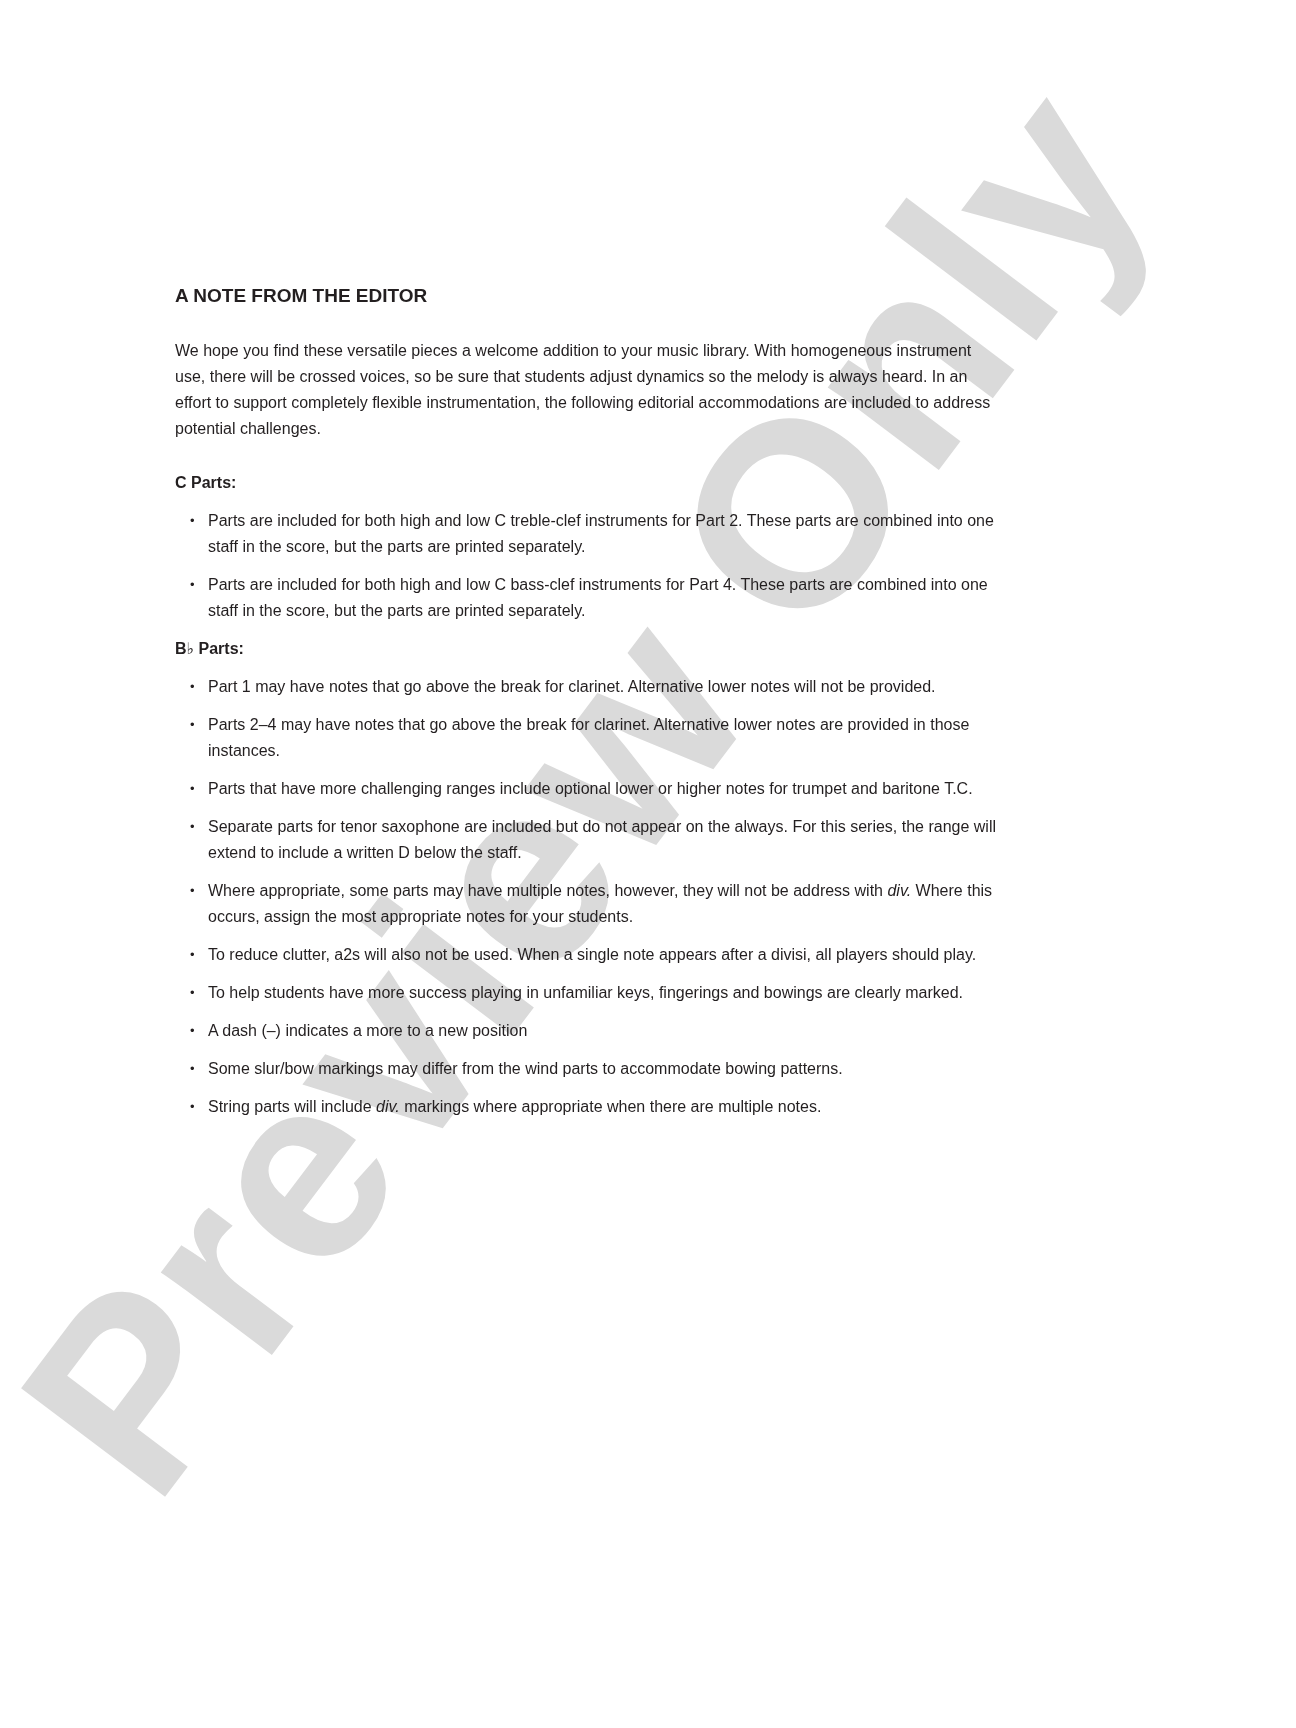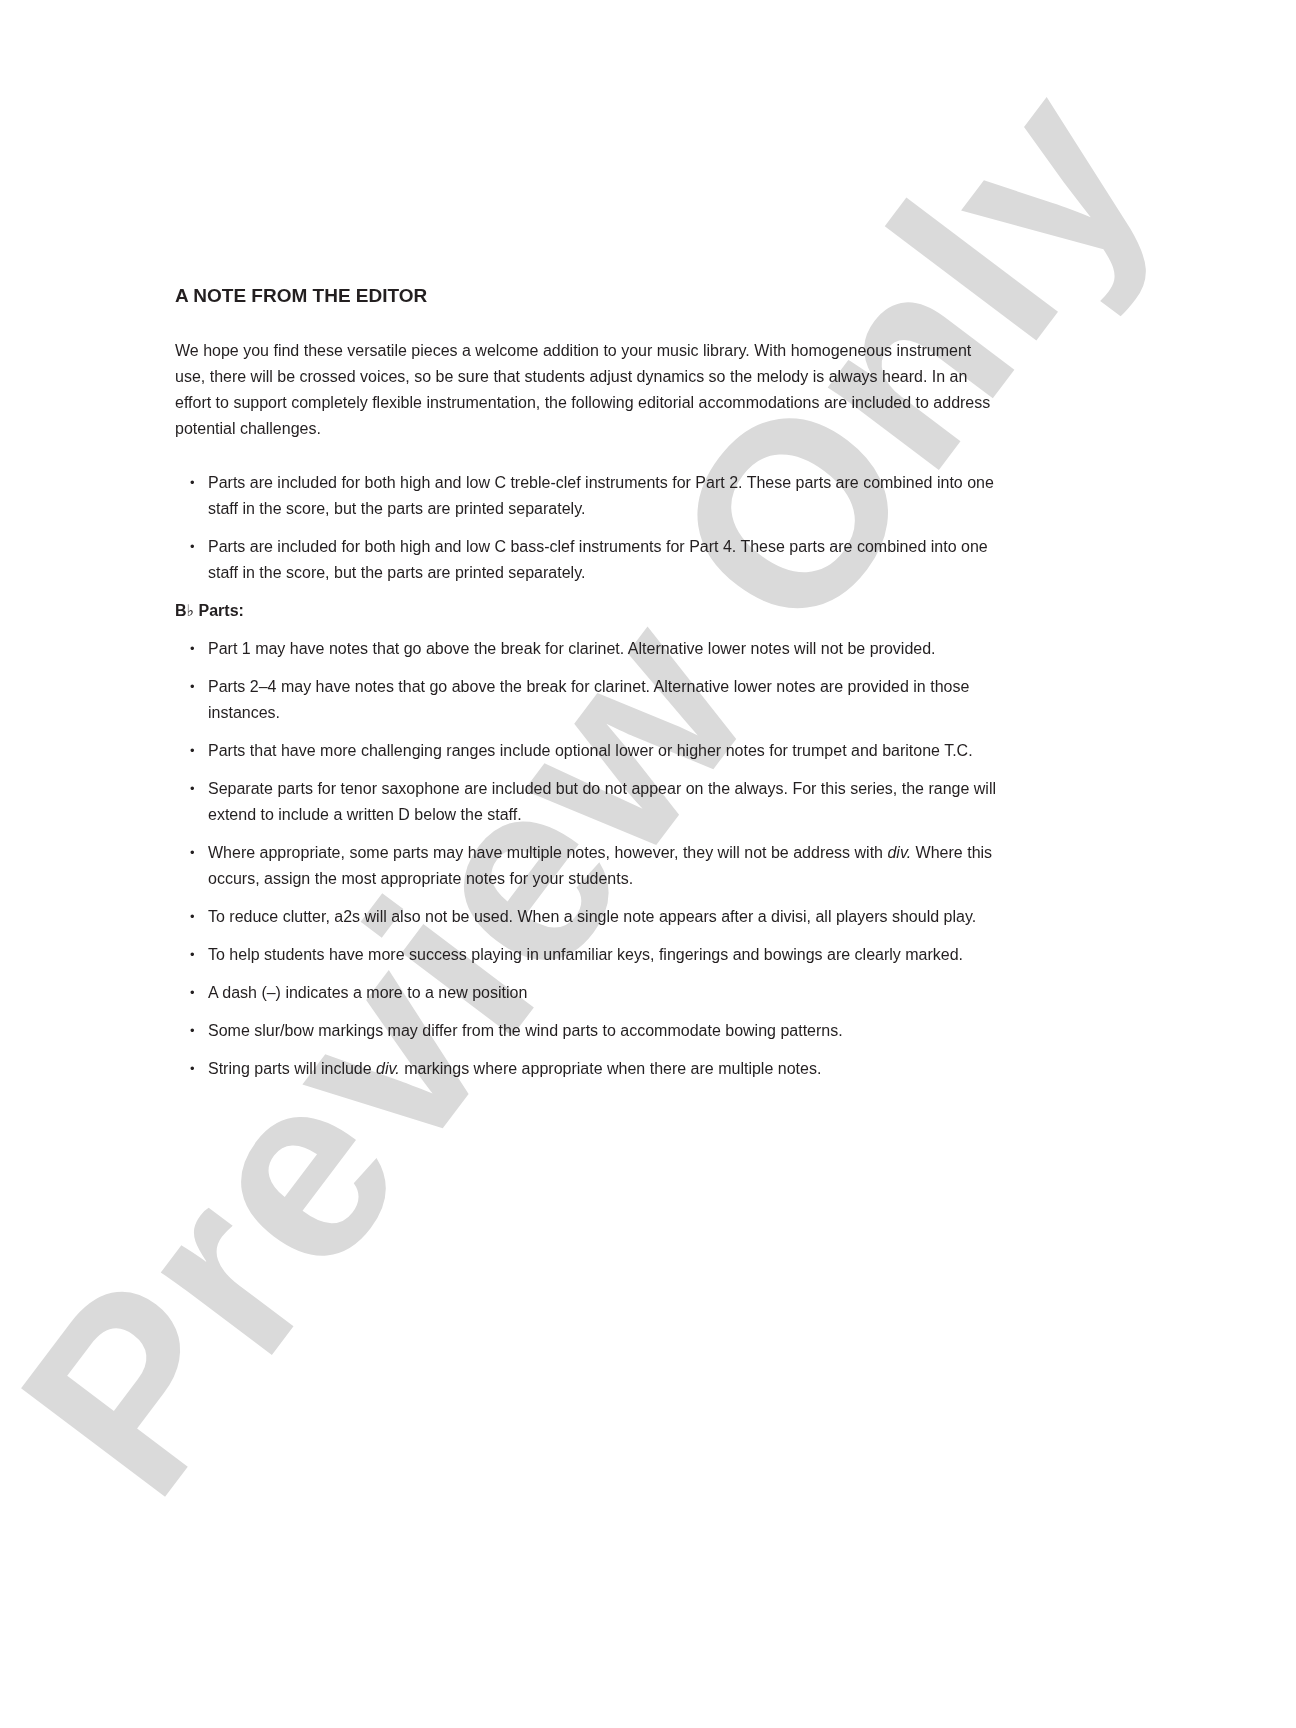--- a/index.html
+++ b/index.html
@@ -81,20 +81,21 @@
 
 <div>
   <div class="watermark">Preview Only</div>
 
   <div class="content">
     <h1 class="title">A NOTE FROM THE EDITOR</h1>
 
     <p class="intro">We hope you find these versatile pieces a welcome addition to your music library. With homogeneous instrument use, there will be crossed voices, so be sure that students adjust dynamics so the melody is always heard. In an effort to support completely flexible instrumentation, the following editorial accommodations are included to address potential challenges.</p>
 
     <div id="sections">
+        <h2 class="section-heading">C Parts:</h2>
         <ul class="bullets">
           <li>
             <span class="marker">•</span>
             <span class="bullet-text"><span>Parts are included for both high and low C treble-clef instruments for Part 2. These parts are combined into one staff in the score, but the parts are printed separately.</span></span>
           </li>
           <li>
             <span class="marker">•</span>
             <span class="bullet-text"><span>Parts are included for both high and low C bass-clef instruments for Part 4. These parts are combined into one staff in the score, but the parts are printed separately.</span></span>
           </li>
         </ul>

